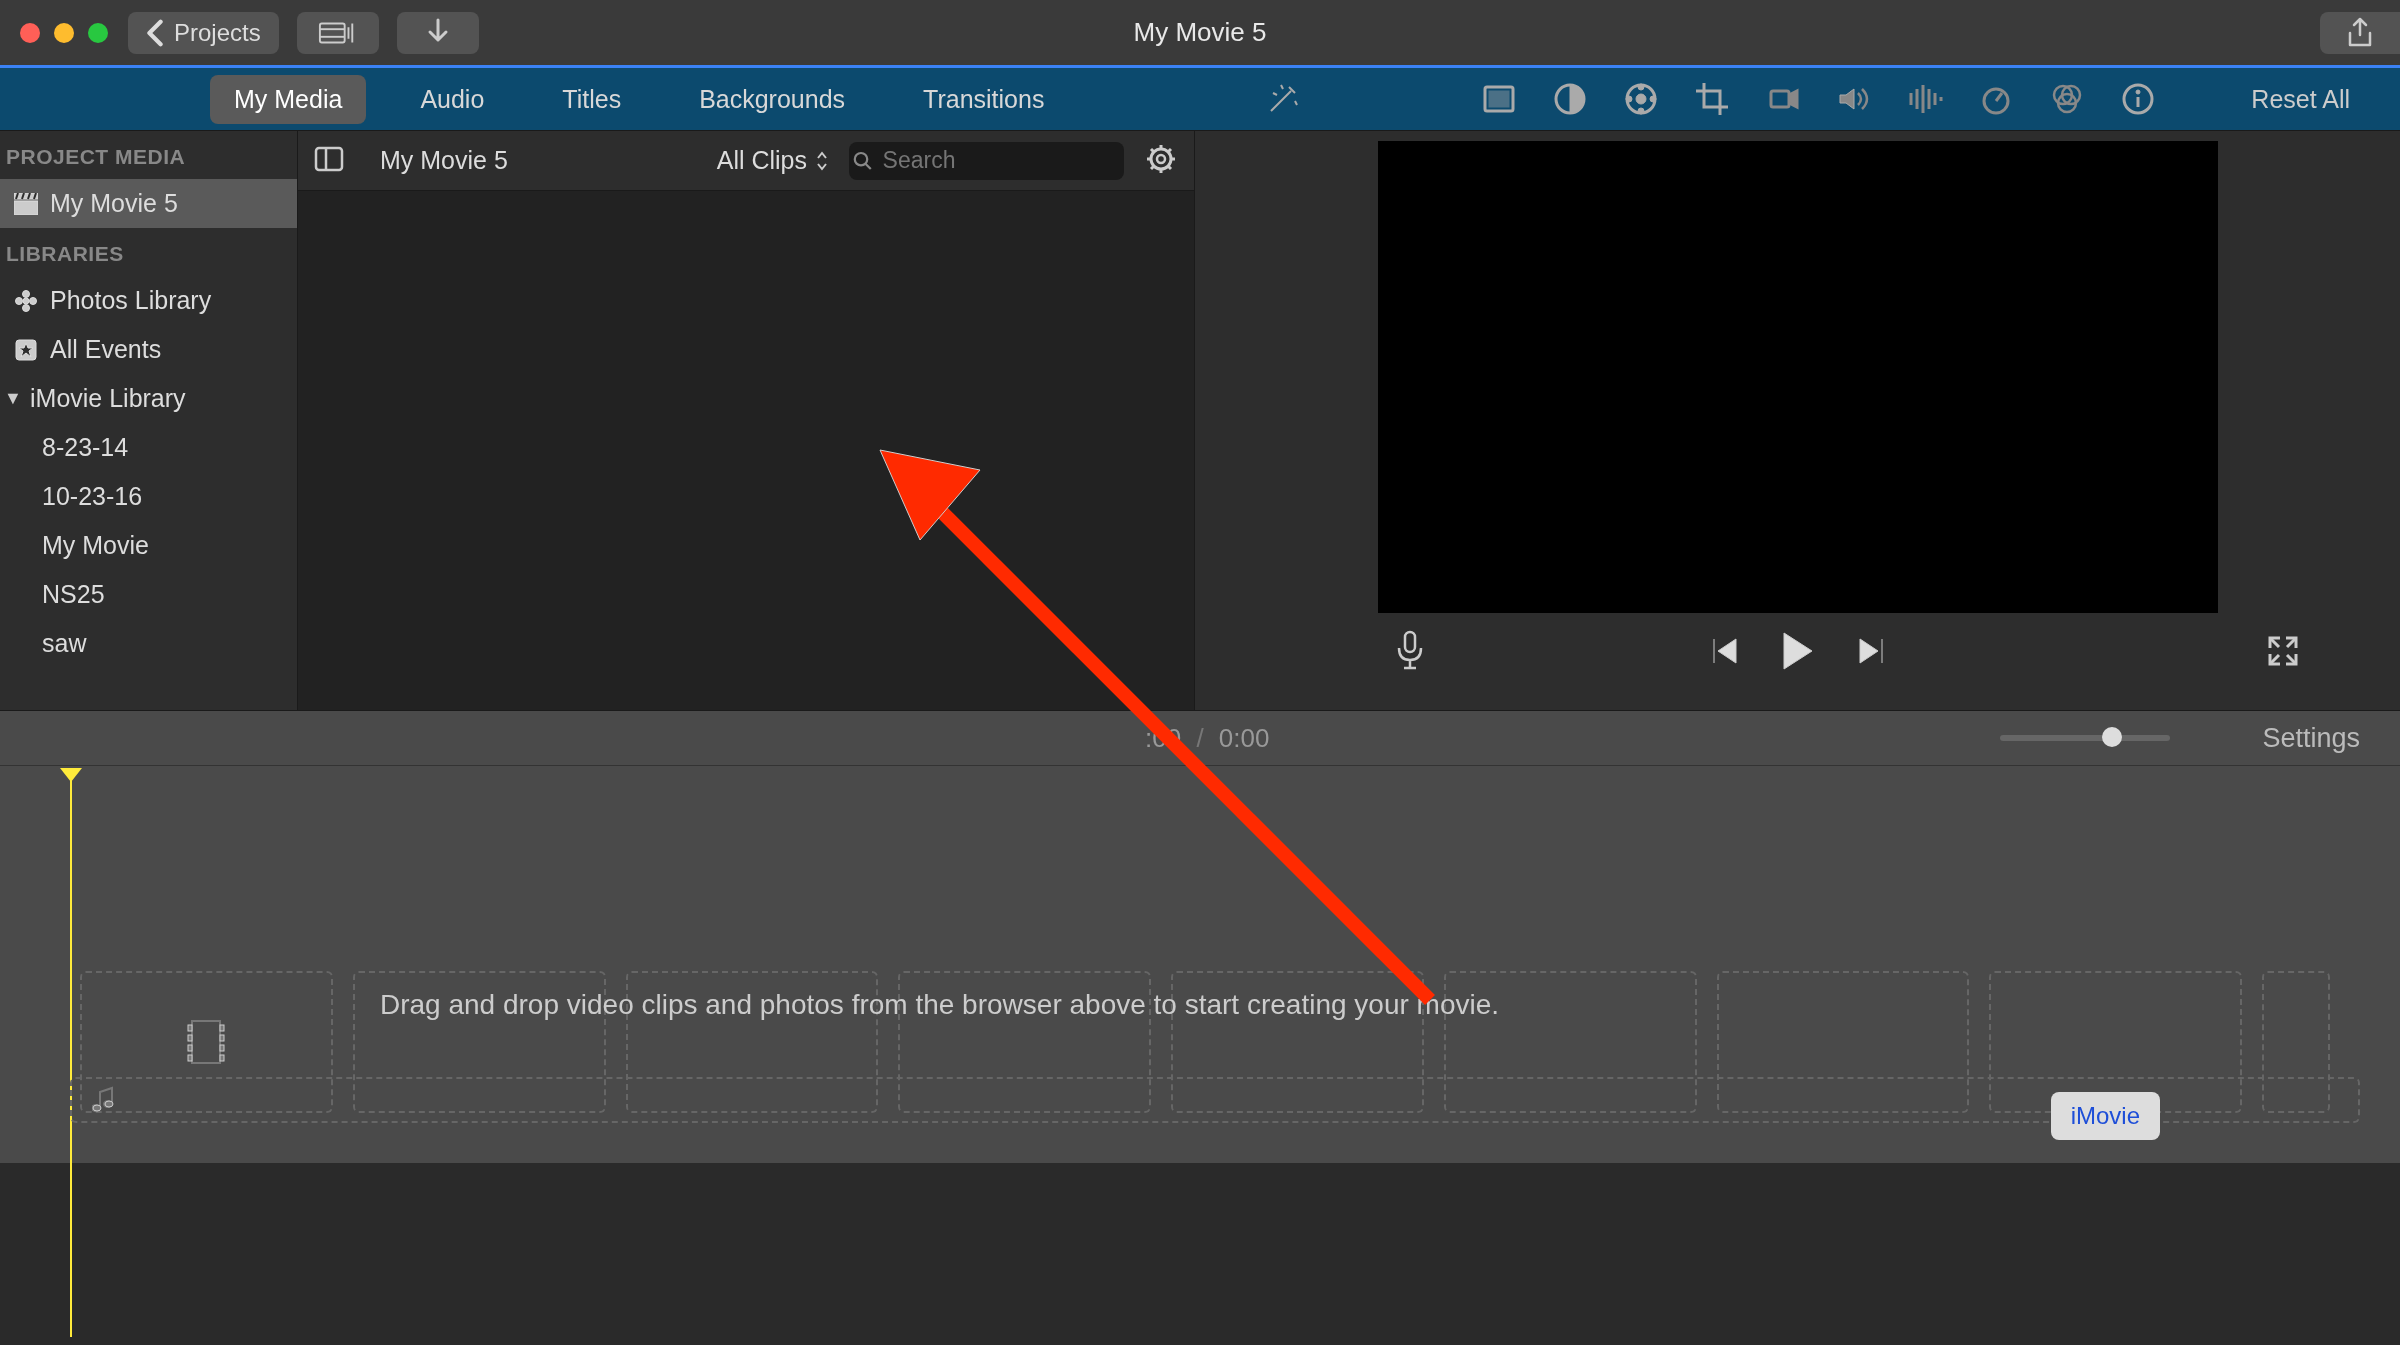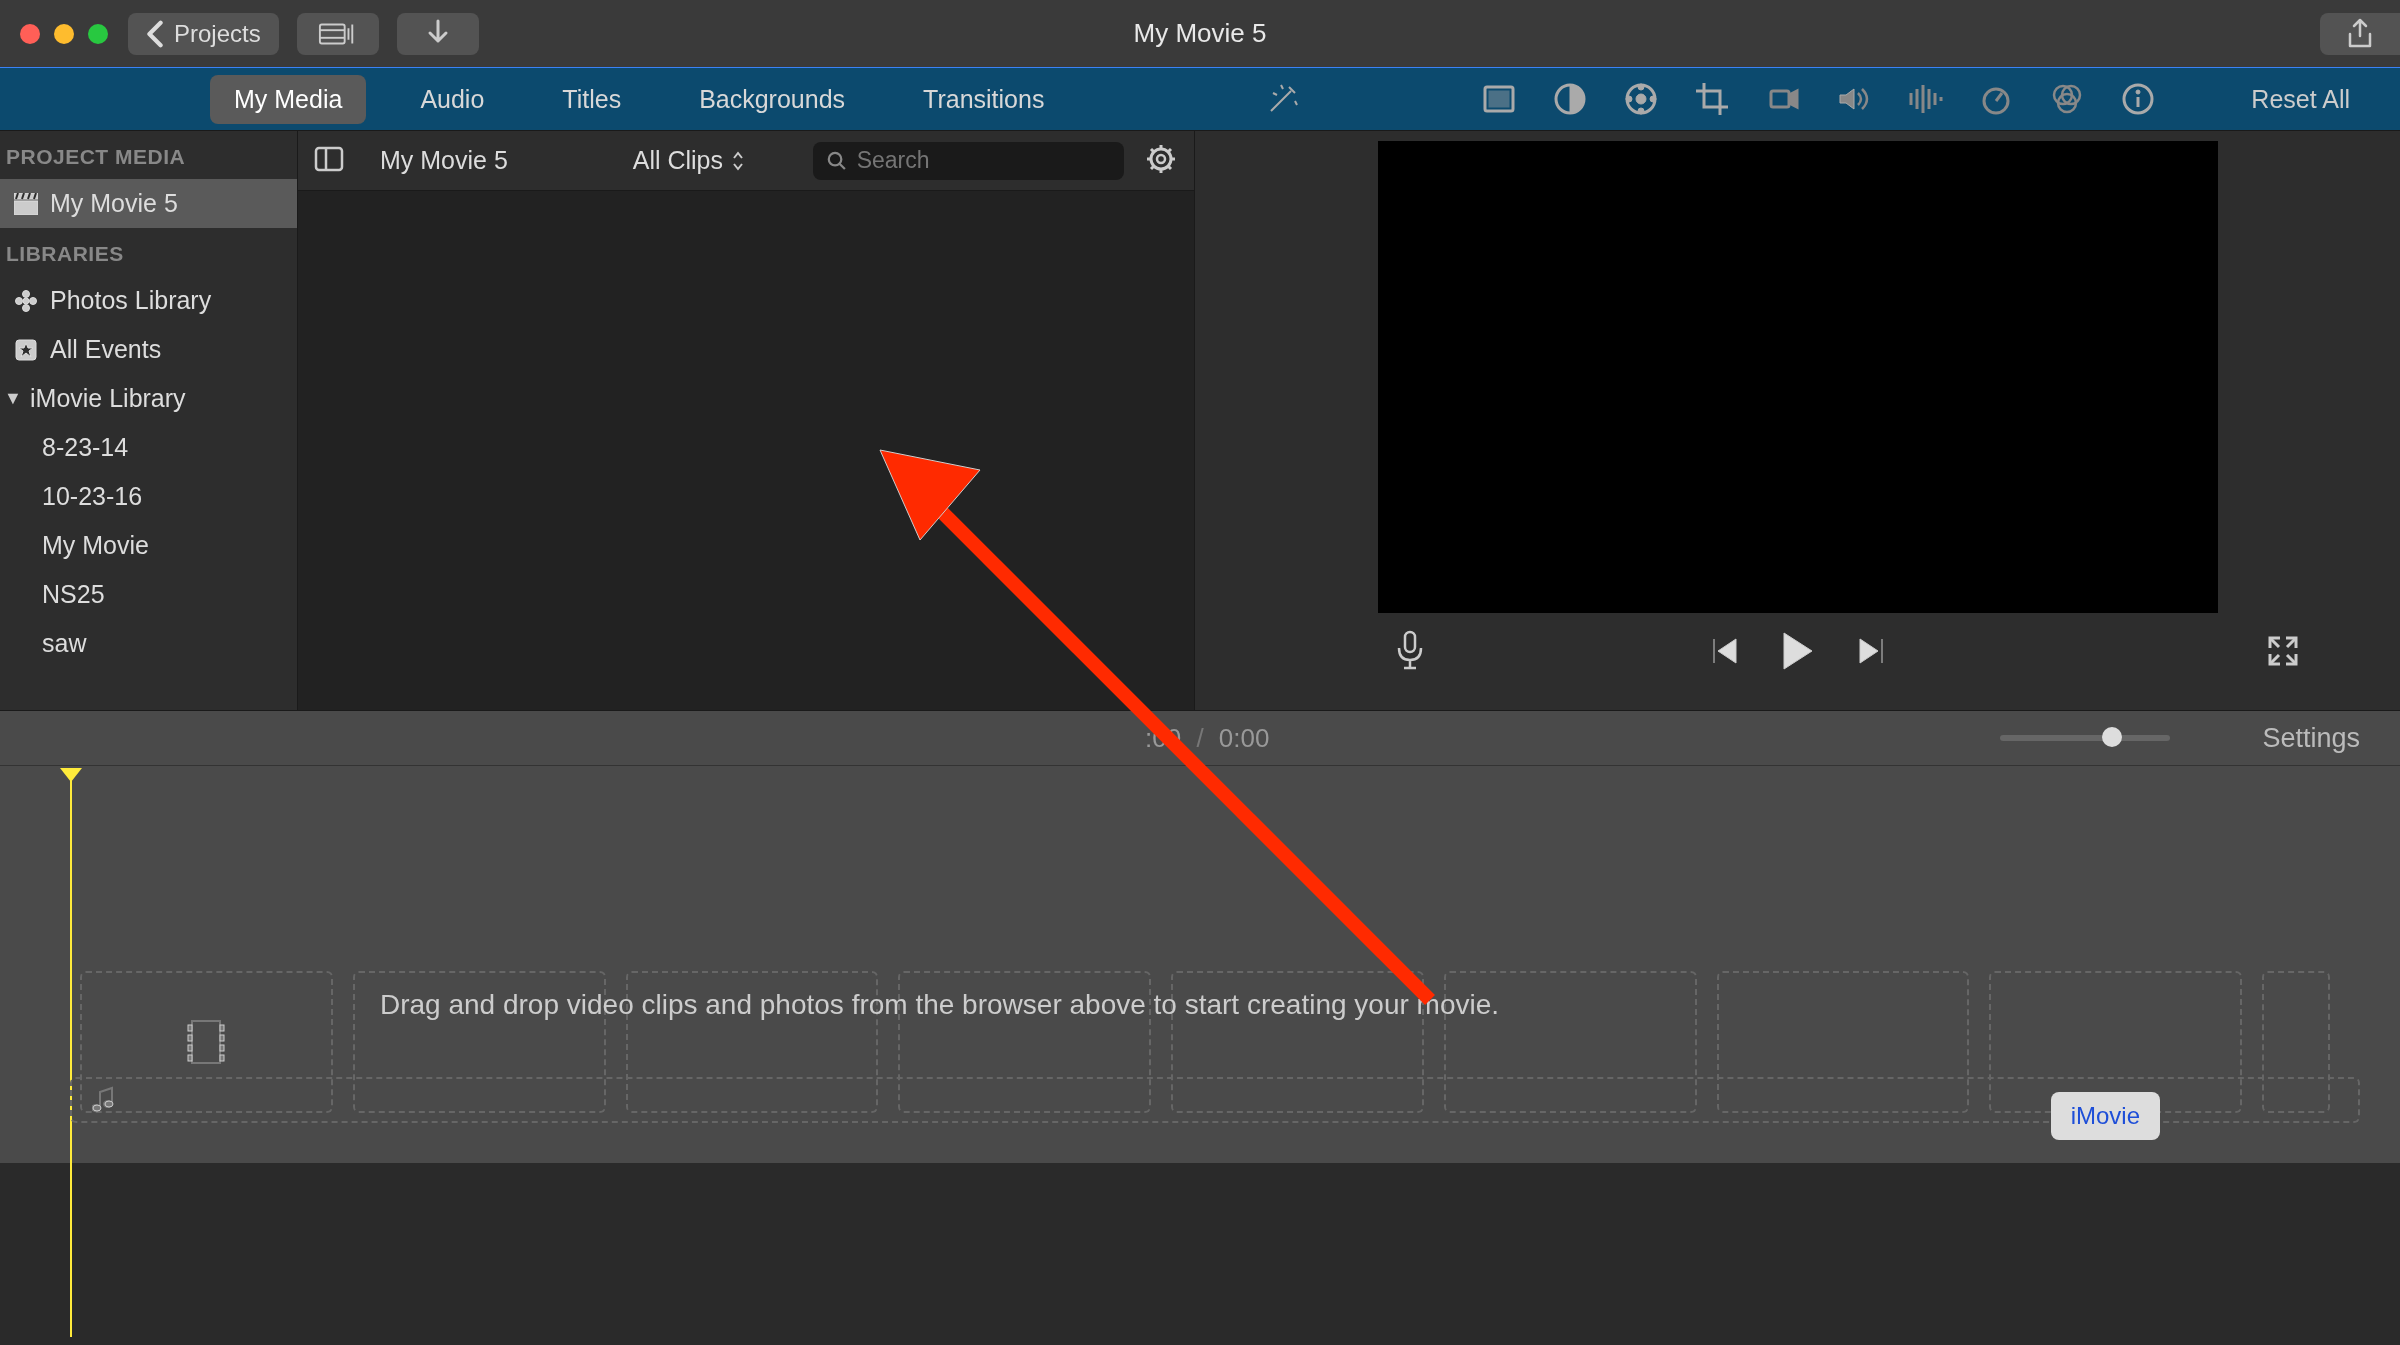--- a/index.html
+++ b/index.html
@@ -16,21 +16,21 @@
       height: 1345px;
       transform-origin: top left;
       overflow: hidden;
     }
     .titlebar {
       height: 68px;
       background: #3a3a3a;
       display: flex;
       align-items: center;
       padding: 0 20px;
-      border-bottom: 1px solid #3b82f6;
+      border-bottom: 3px solid #3b82f6;
       position: relative;
     }
     .traffic-lights {
       display: flex;
       gap: 14px;
       margin-right: 20px;
     }
     .traffic-light {
       width: 20px;
       height: 20px;
@@ -185,26 +185,25 @@
       color: #ddd;
       font-size: 25px;
       display:flex;
       align-items:center;
       gap:8px;
     }
     .search-box {
       background: #1a1a1a;
       border-radius: 8px;
       height: 38px;
-      width: 311px;
-      display: flex;
-      align-items: center;
-      padding: 0 14px;
+      width: 275px;
+      display: flex;
+      align-items: center;
+      padding: 0 4px;
       gap: 10px;
-      margin-left: 48px;
     }
     .search-box input {
       background: transparent;
       border: none;
       color: #888;
       font-size: 23px;
       width: 100%;
       outline: none;
     }
     .browser-body {

